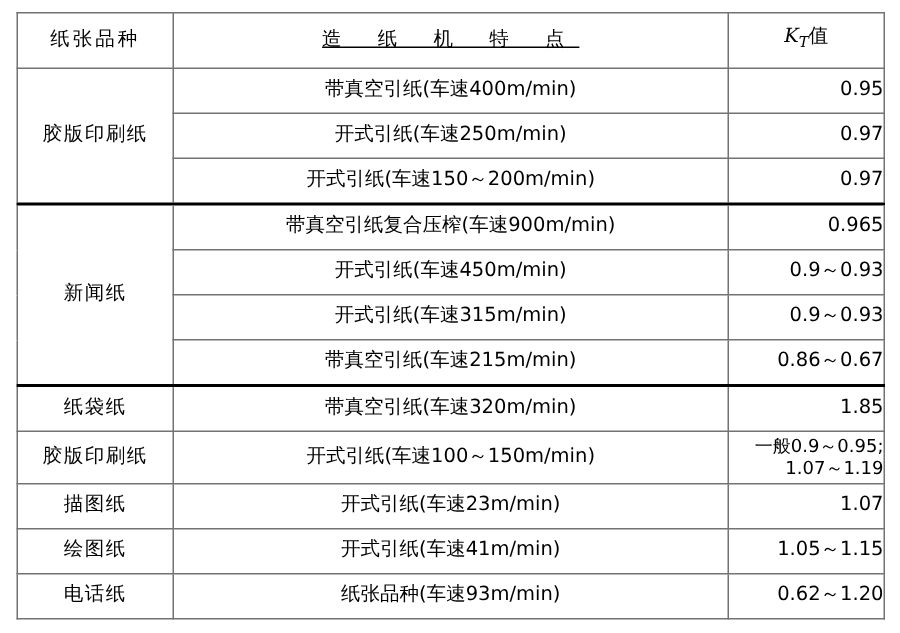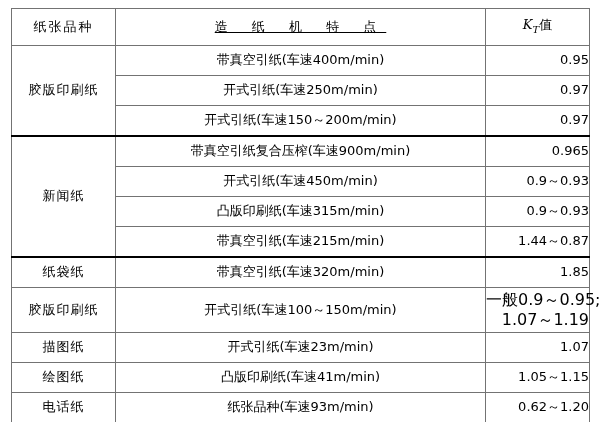--- a/index.html
+++ b/index.html
@@ -74,21 +74,21 @@
     font-size: 13px;
     height: 29px;
   }
   .value-cell {
     text-align: right;
     font-size: 13px;
     height: 29px;
   }
   .value-cell.two-line {
     line-height: 1.25;
-    font-size: 16px;
+    font-size: 12px;
     padding: 2px 0;
   }
   .thick-top {
     border-top: 2px solid #000000 !important;
     margin-top: 43px;
   }
   .nowrap { white-space: nowrap; }
 </style>
 </head>
 <body>
@@ -128,26 +128,26 @@
       <tr>
         <td class="kind-cell thick-top" rowspan="4">新闻纸</td>
         <td class="feature-cell thick-top">带真空引纸复合压榨(车速900m/min)</td>
         <td class="value-cell thick-top">0.965</td>
       </tr>
       <tr>
         <td class="feature-cell">开式引纸(车速450m/min)</td>
         <td class="value-cell">0.9～0.93</td>
       </tr>
       <tr>
-        <td class="feature-cell">凸版印刷纸(车速315m/min)</td>
+        <td class="feature-cell">开式引纸(车速315m/min)</td>
         <td class="value-cell">0.9～0.93</td>
       </tr>
       <tr>
         <td class="feature-cell">带真空引纸(车速215m/min)</td>
-        <td class="value-cell">1.44～0.87</td>
+        <td class="value-cell">0.86～0.67</td>
       </tr>
 
       <tr>
         <td class="kind-cell thick-top">纸袋纸</td>
         <td class="feature-cell thick-top">带真空引纸(车速320m/min)</td>
         <td class="value-cell thick-top">1.85</td>
       </tr>
 
       <tr>
         <td class="kind-cell">胶版印刷纸</td>
@@ -159,21 +159,21 @@
       </tr>
 
       <tr>
         <td class="kind-cell">描图纸</td>
         <td class="feature-cell">开式引纸(车速23m/min)</td>
         <td class="value-cell">1.07</td>
       </tr>
 
       <tr>
         <td class="kind-cell">绘图纸</td>
-        <td class="feature-cell">凸版印刷纸(车速41m/min)</td>
+        <td class="feature-cell">开式引纸(车速41m/min)</td>
         <td class="value-cell">1.05～1.15</td>
       </tr>
 
       <tr>
         <td class="kind-cell">电话纸</td>
         <td class="feature-cell">纸张品种(车速93m/min)</td>
         <td class="value-cell">0.62～1.20</td>
       </tr>
     </tbody>
   </table>

